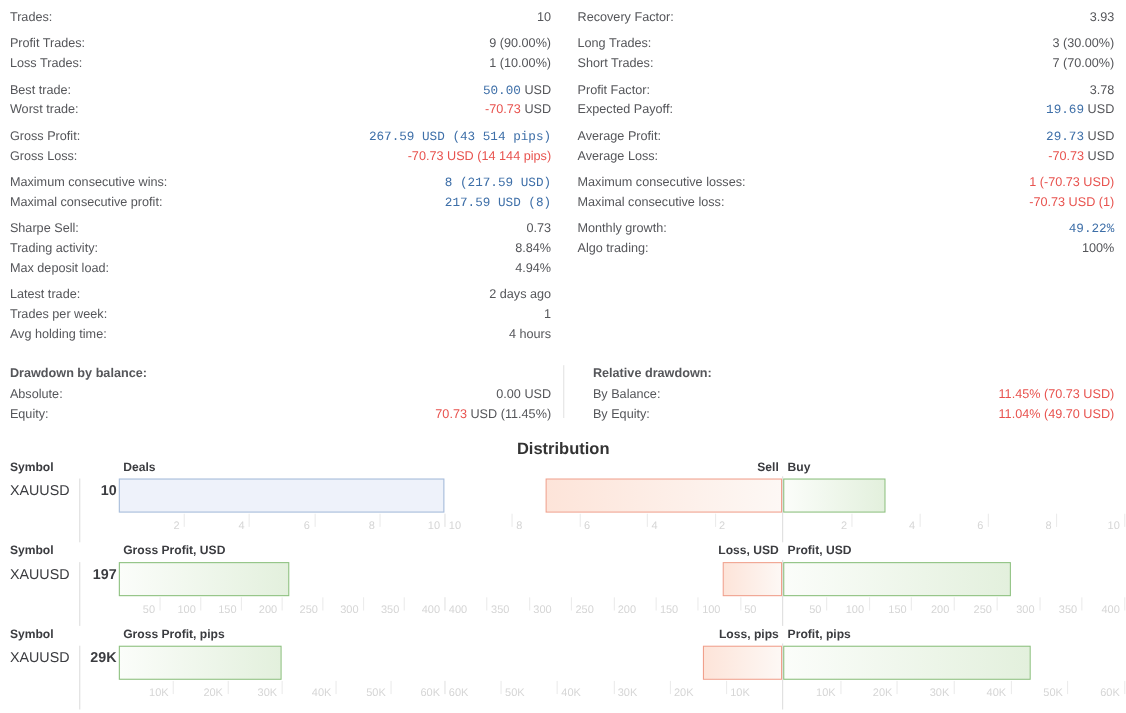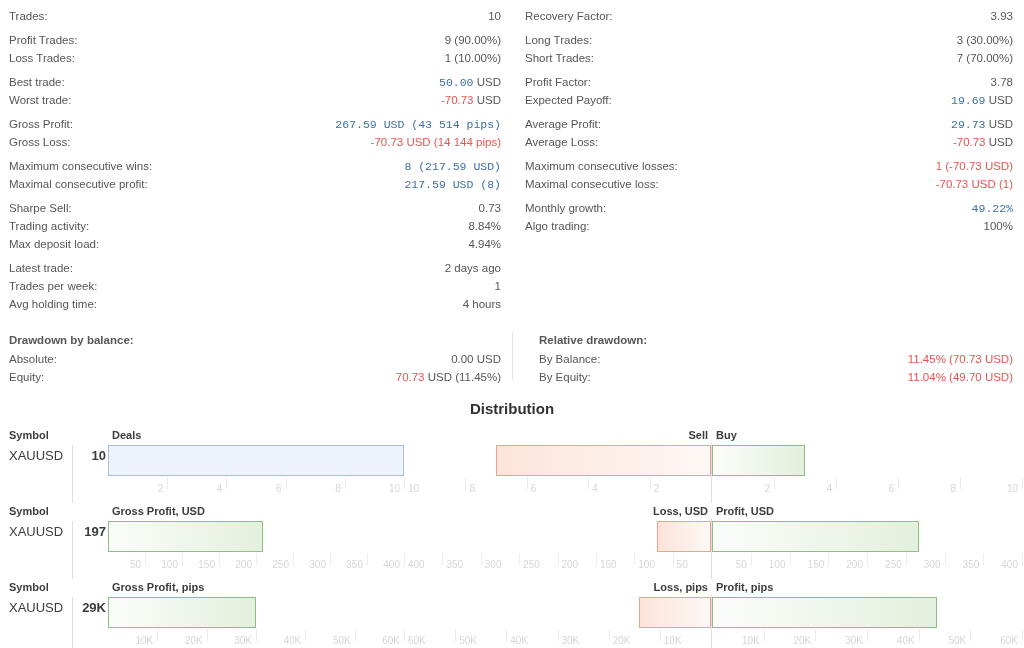--- a/index.html
+++ b/index.html
@@ -32,21 +32,21 @@
   .dd-col { width:512px; padding:0 11px 0 9px; position:relative; }
   .dd-col.right { padding-left:27px; }
   .dd-col.right:before {
     content:""; position:absolute; left:0; top:1px; bottom:6px; width:1px; background:#e3e3e3;
   }
   .dd-title { font-weight:bold; color:#55565a; height:19px; line-height:19px; }
 
   
   .dist-title {
     text-align:center; font-weight:bold; font-size:15px; color:#333;
-    margin-top:14px; margin-bottom:10px;
+    margin-top:14px; 
   }
 
   .dist-row { position:relative; width:1024px; height:76px; }
 
   
   .hdr { position:absolute; top:0; height:16px; line-height:16px; font-weight:bold; font-size:11px; color:#3b3c40; white-space:nowrap; }
   .hdr.symbol { left:9px; }
   .hdr.left-metric { left:112px; }
   .hdr.mid-left  { right:316px; text-align:left; }
   .hdr.mid-right { left:716px; }

